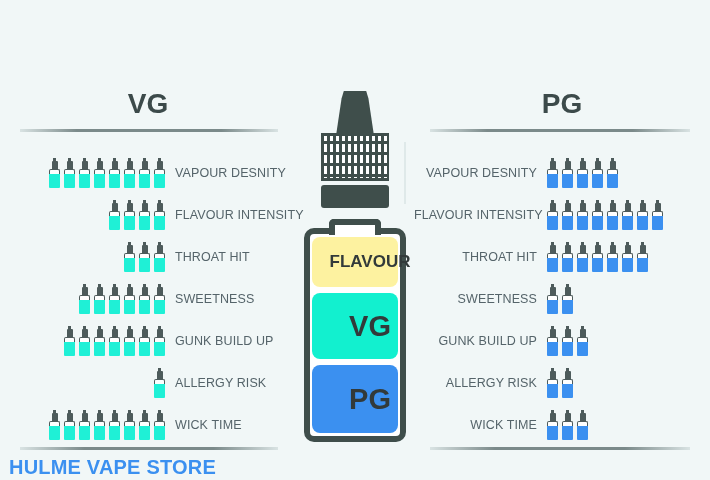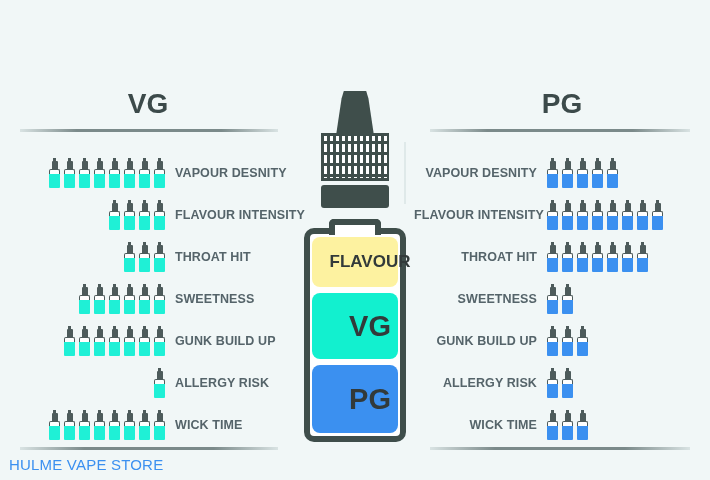--- a/index.html
+++ b/index.html
@@ -55,21 +55,21 @@
   .row {
     display: flex;
     align-items: center;
     height: 42px;
   }
   .panel.vg .row { justify-content: flex-end; }
   .panel.pg .row { justify-content: flex-start; }
 
   .row-label {
     font-size: 12.5px;
-    font-weight: bold;
+    font-weight: normal;
     color: #55646a;
     letter-spacing: 0.1px;
     white-space: nowrap;
   }
   .panel.vg .row-label { width: 130px; text-align: left; padding-left: 9px; }
   .panel.pg .row-label { width: 132px; text-align: right; padding-right: 9px; }
 
   .icons { display: flex; align-items: flex-end; gap: 2px; }
   .panel.vg .icons { justify-content: flex-end; }
   .panel.pg .icons { justify-content: flex-start; }
@@ -175,21 +175,21 @@
   
   .foot-rule {
     position: absolute; height: 3px; top: 447px;
     background: linear-gradient(90deg, #d9e3e3 0%, #7b8a8a 25%, #7b8a8a 75%, #d9e3e3 100%);
   }
   .foot-rule.left  { left: 20px; width: 258px; }
   .foot-rule.right { left: 430px; width: 260px; }
 
   .footer-brand {
     position: absolute; left: 9px; top: 456px;
-    font-size: 15px; font-weight: normal;
+    font-size: 20px; font-weight: bold;
     color: #3b90f0;
     letter-spacing: 0.2px;
   }
 </style>
 </head>
 <body>
 
 <div id="page">
 
 

